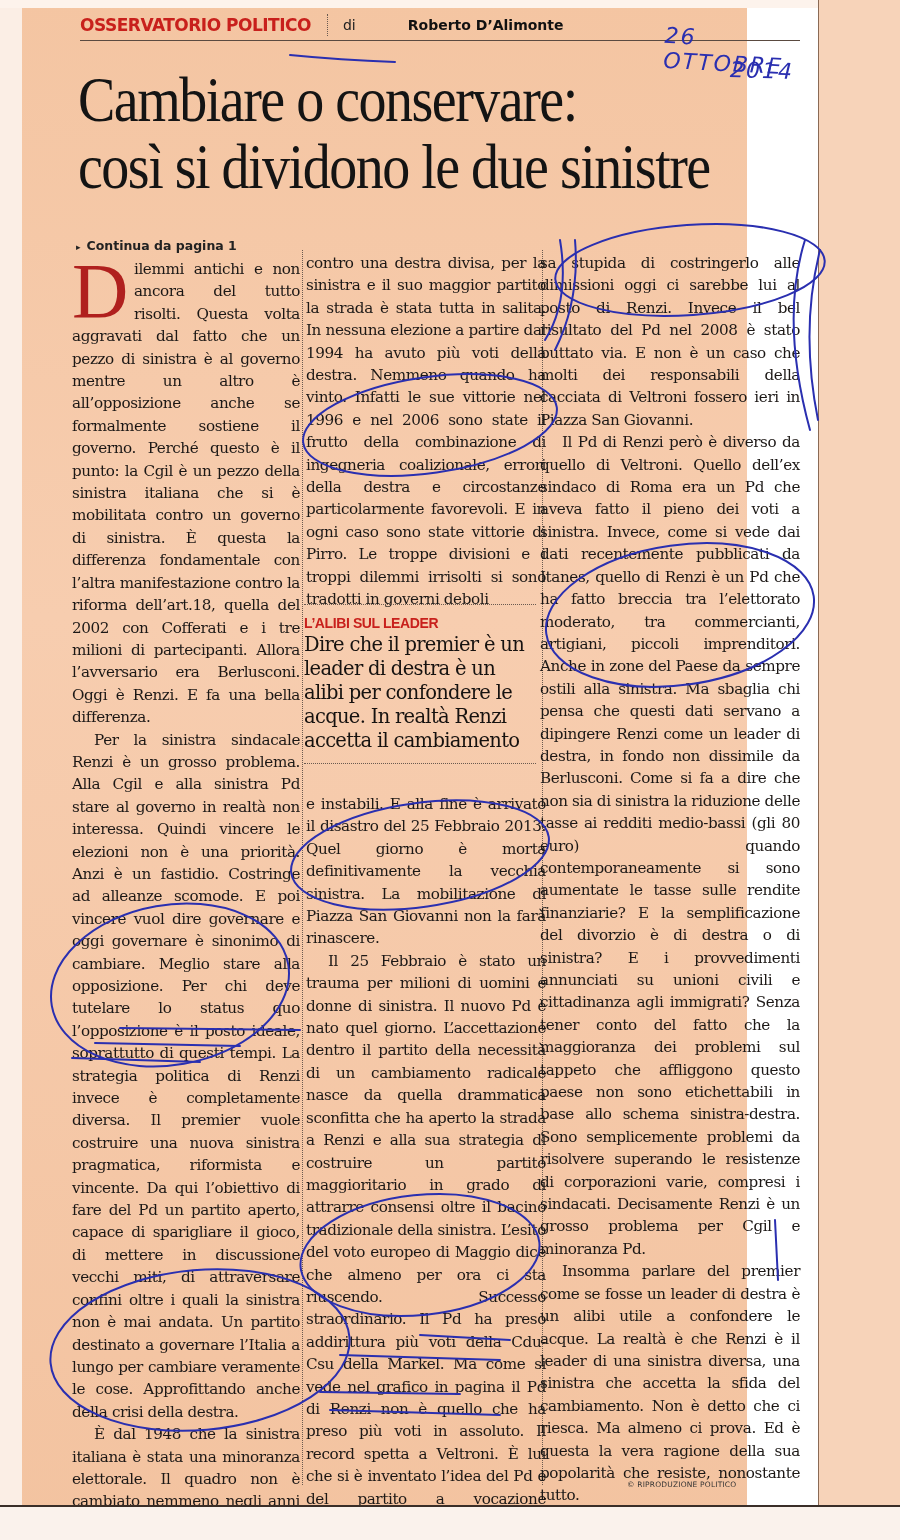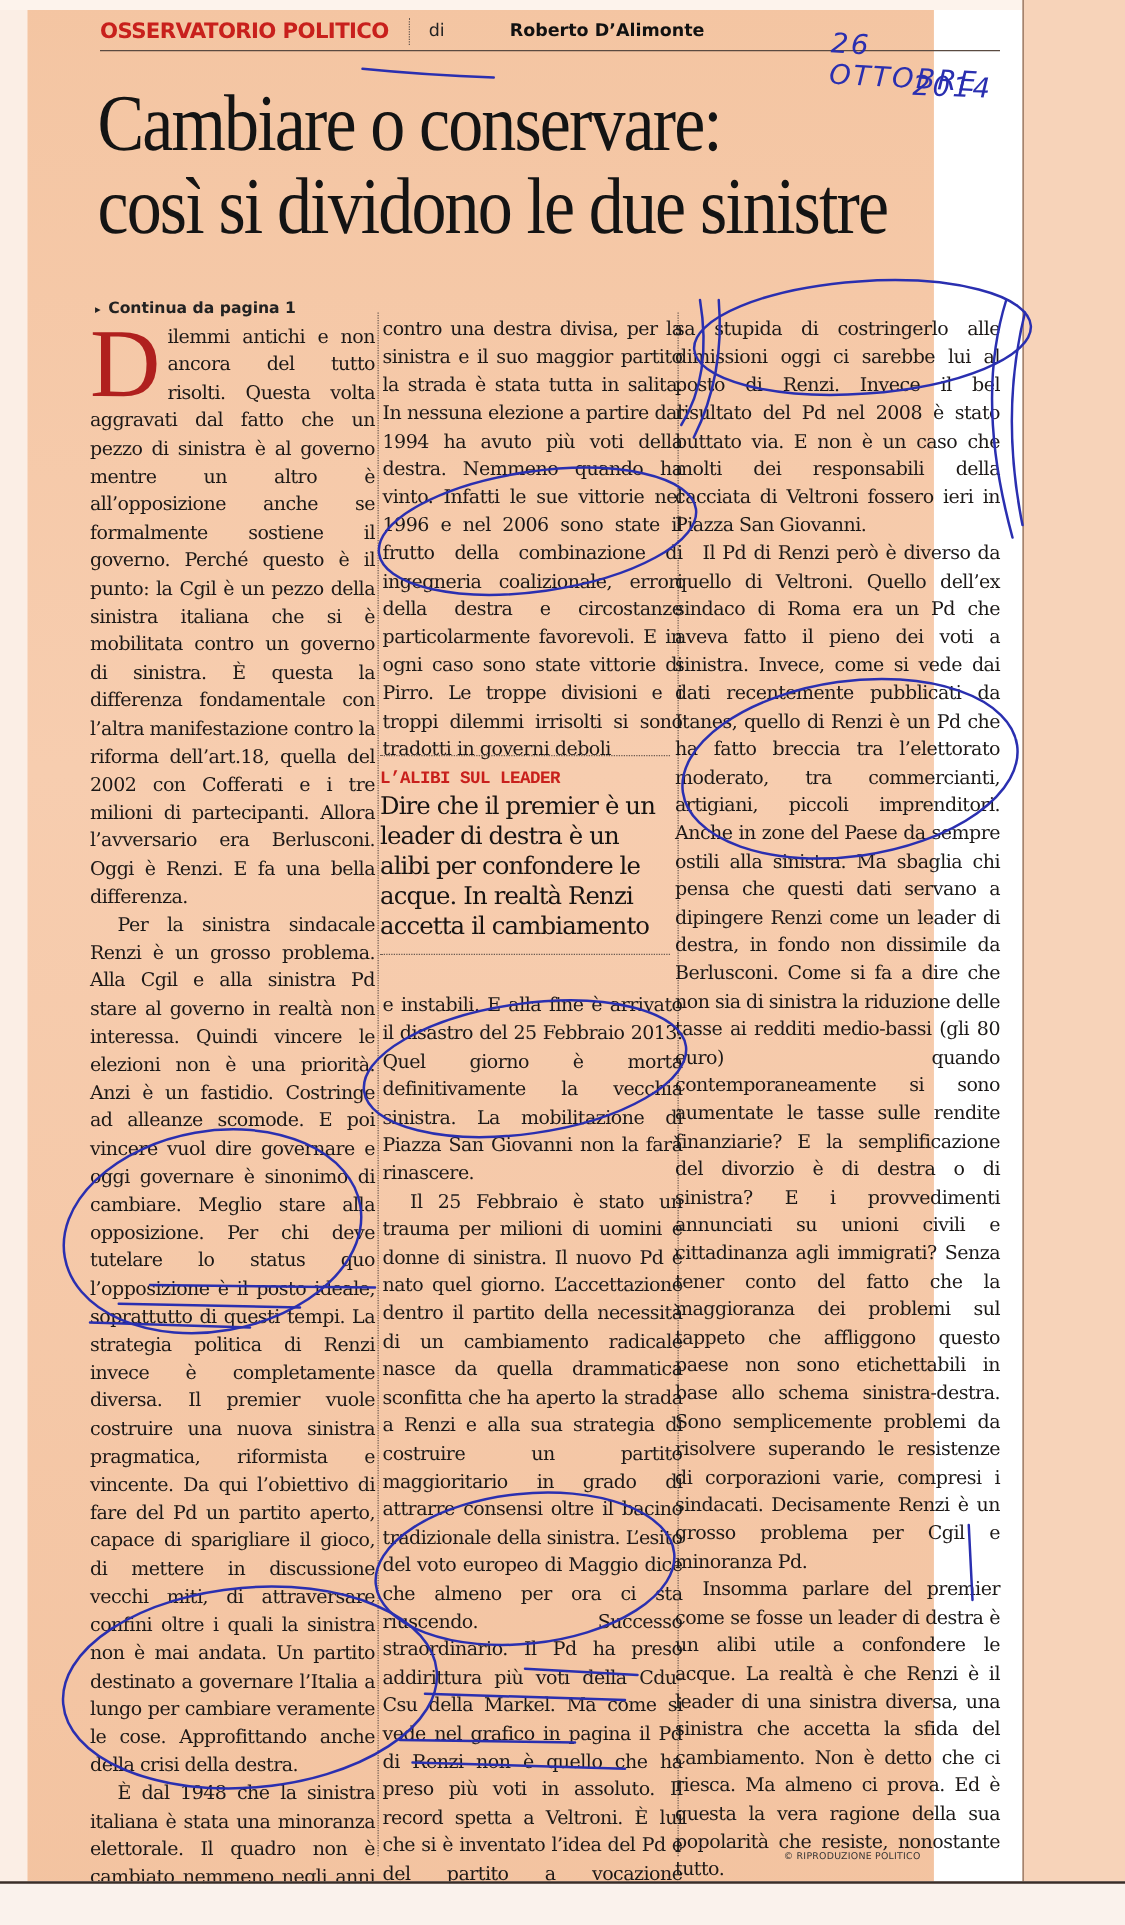--- a/index.html
+++ b/index.html
@@ -68,21 +68,21 @@
     .dropcap {
       float: left; font-family: "Liberation Serif", serif; color: #b0201e;
       font-size: 78px; line-height: 62px; margin: 2px 6px 0 0; font-weight: normal;
     }
     .sidebar-box {
       position: absolute; left: 304px; top: 604px; width: 232px;
       border-top: 1px dotted #6a5a50; border-bottom: 1px dotted #6a5a50;
       padding: 10px 0 10px 0;
     }
     .sidebar-kicker {
-      font-family: Liberation Mono, monospace; font-weight: bold; color: #c8201c; font-size: 14px;
+      font-family: Liberation Sans, sans-serif; font-weight: bold; color: #c8201c; font-size: 14px;
       letter-spacing: -0.4px;
     }
     .sidebar-text {
       font-family: "DejaVu Serif", serif; color: #161210; font-size: 19.5px; line-height: 24px;
       letter-spacing: -0.7px; margin-top: 2px;
     }
     .copyright {
       position: absolute; left: 627px; top: 1480px; font-family: "DejaVu Sans", sans-serif;
       font-size: 7.5px; color: #333; letter-spacing: 0.2px;
     }

